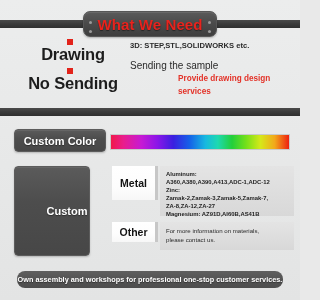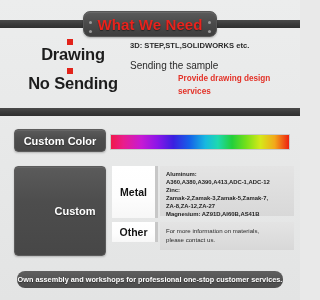--- a/index.html
+++ b/index.html
@@ -72,30 +72,30 @@
 
   #gradient-bar {
     position: absolute; left: 110px; top: 134px; width: 180px; height: 16px;
     border: 1px solid #c9c9c9;
     background: linear-gradient(90deg,
       #f01a4b 0%, #e91e8c 7%, #c61ad4 17%, #8b16e8 26%,
       #3a1fe0 35%, #1560e8 44%, #17b8e0 53%, #1ed9b0 60%,
       #22cf3a 68%, #76e01a 76%, #d6e81a 84%, #f2a81a 92%, #ee2010 100%);
   }
 
-  #material-label { position: absolute; left: 14px; top: 166px; width: 92px; height: 90px; font-size: 11px; line-height: 14px; padding-left: 30px; }
+  #material-label { position: absolute; left: 14px; top: 166px; width: 76px; height: 90px; font-size: 11px; line-height: 14px; padding-left: 30px; }
 
   .white-box {
     position: absolute;
     background: linear-gradient(180deg,#ffffff 0%,#fdfdfd 60%,#f7f7f7 100%);
     border-right: 3px solid #c7c7c7;
     display: flex; align-items: center; justify-content: center;
     color: #131313; font-weight: bold; font-size: 10.5px;
   }
-  #metal-label { left: 112px; top: 166px; width: 46px; height: 52px; }
+  #metal-label { left: 112px; top: 166px; width: 46px; height: 34px; }
   #other-label { left: 112px; top: 222px; width: 46px; height: 20px; }
 
   .gray-panel {
     position: absolute;
     background: linear-gradient(180deg,#e4e4e4 0%,#dedede 50%,#d8d8d8 100%);
     padding: 4px 6px;
   }
   #metal-panel { left: 160px; top: 166px; width: 134px; height: 50px; }
   #other-panel { left: 160px; top: 222px; width: 134px; height: 28px; display:flex; align-items:center; }
   .mp-line { font-size: 5.9px; color: #1f1f1f; line-height: 8.1px; font-weight: 600; white-space: nowrap; }

